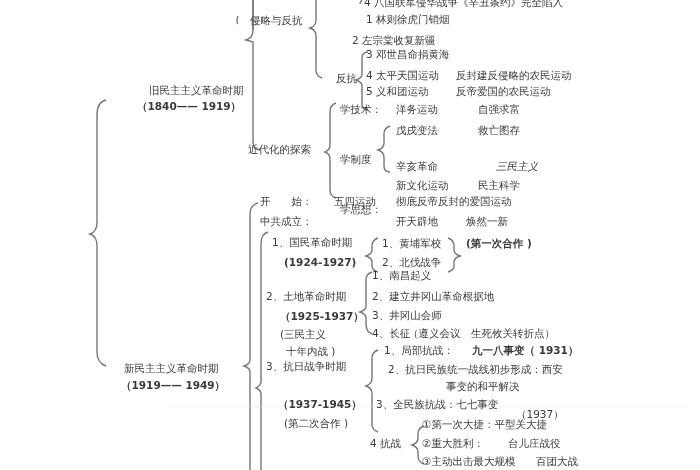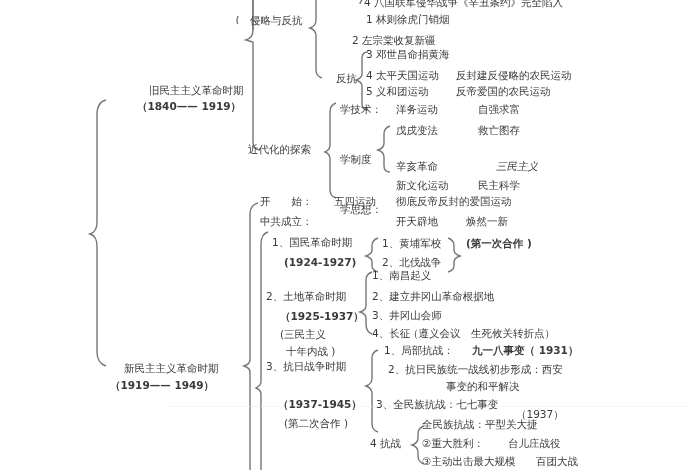--- a/index.html
+++ b/index.html
@@ -69,21 +69,21 @@
 <div class="t" style="left:340px;top:153px;">学制度</div>
 <div class="t" style="left:396px;top:124px;">戊戌变法</div>
 <div class="t" style="left:478px;top:124px;">救亡图存</div>
 <div class="t" style="left:396px;top:160px;">辛亥革命</div>
 <div class="t" style="left:496px;top:160px;font-style:italic;">三民主义</div>
 <div class="t" style="left:340px;top:179px;margin-top:24px;">学思想：</div>
 <div class="t" style="left:396px;top:179px;">新文化运动</div>
 <div class="t" style="left:478px;top:179px;">民主科学</div>
 
 <div class="t" style="left:124px;top:362px;">新民主主义革命时期</div>
-<div class="t b" style="left:110px;top:379px;">（1919—— 1949）</div>
+<div class="t b" style="left:121px;top:379px;">（1919—— 1949）</div>
 
 <div class="t" style="left:260px;top:195px;">开　　始：</div>
 <div class="t" style="left:334px;top:195px;">五四运动</div>
 <div class="t" style="left:396px;top:195px;">彻底反帝反封的爱国运动</div>
 
 <div class="t" style="left:260px;top:215px;">中共成立：</div>
 <div class="t" style="left:396px;top:215px;">开天辟地</div>
 <div class="t" style="left:466px;top:215px;">焕然一新</div>
 
 <div class="t" style="left:272px;top:236px;">1、国民革命时期</div>
@@ -107,17 +107,17 @@
 <div class="t" style="left:284px;top:417px;">(第二次合作 )</div>
 
 <div class="t" style="left:384px;top:344px;">1、局部抗战：</div>
 <div class="t" style="left:472px;top:344px;font-weight:bold;">九一八事变（ 1931）</div>
 <div class="t" style="left:376px;top:363px;margin-left:12px;">2、抗日民族统一战线初步形成：西安</div>
 <div class="t" style="left:446px;top:380px;">事变的和平解决</div>
 <div class="t" style="left:376px;top:398px;">3、全民族抗战：七七事变</div>
 <div class="t" style="left:516px;top:398px;margin-top:10px;">（1937）</div>
 
 <div class="t" style="left:370px;top:437px;">4  抗战</div>
-<div class="t" style="left:422px;top:418px;">全民族抗战：平型关大捷</div>
+<div class="t" style="left:422px;top:418px;">①第一次大捷：平型关大捷</div>
 <div class="t" style="left:422px;top:437px;">②重大胜利：</div>
 <div class="t" style="left:508px;top:437px;">台儿庄战役</div>
 <div class="t" style="left:422px;top:455px;">③主动出击最大规模</div>
 <div class="t" style="left:536px;top:455px;">百团大战</div>
 
 </body></html>

